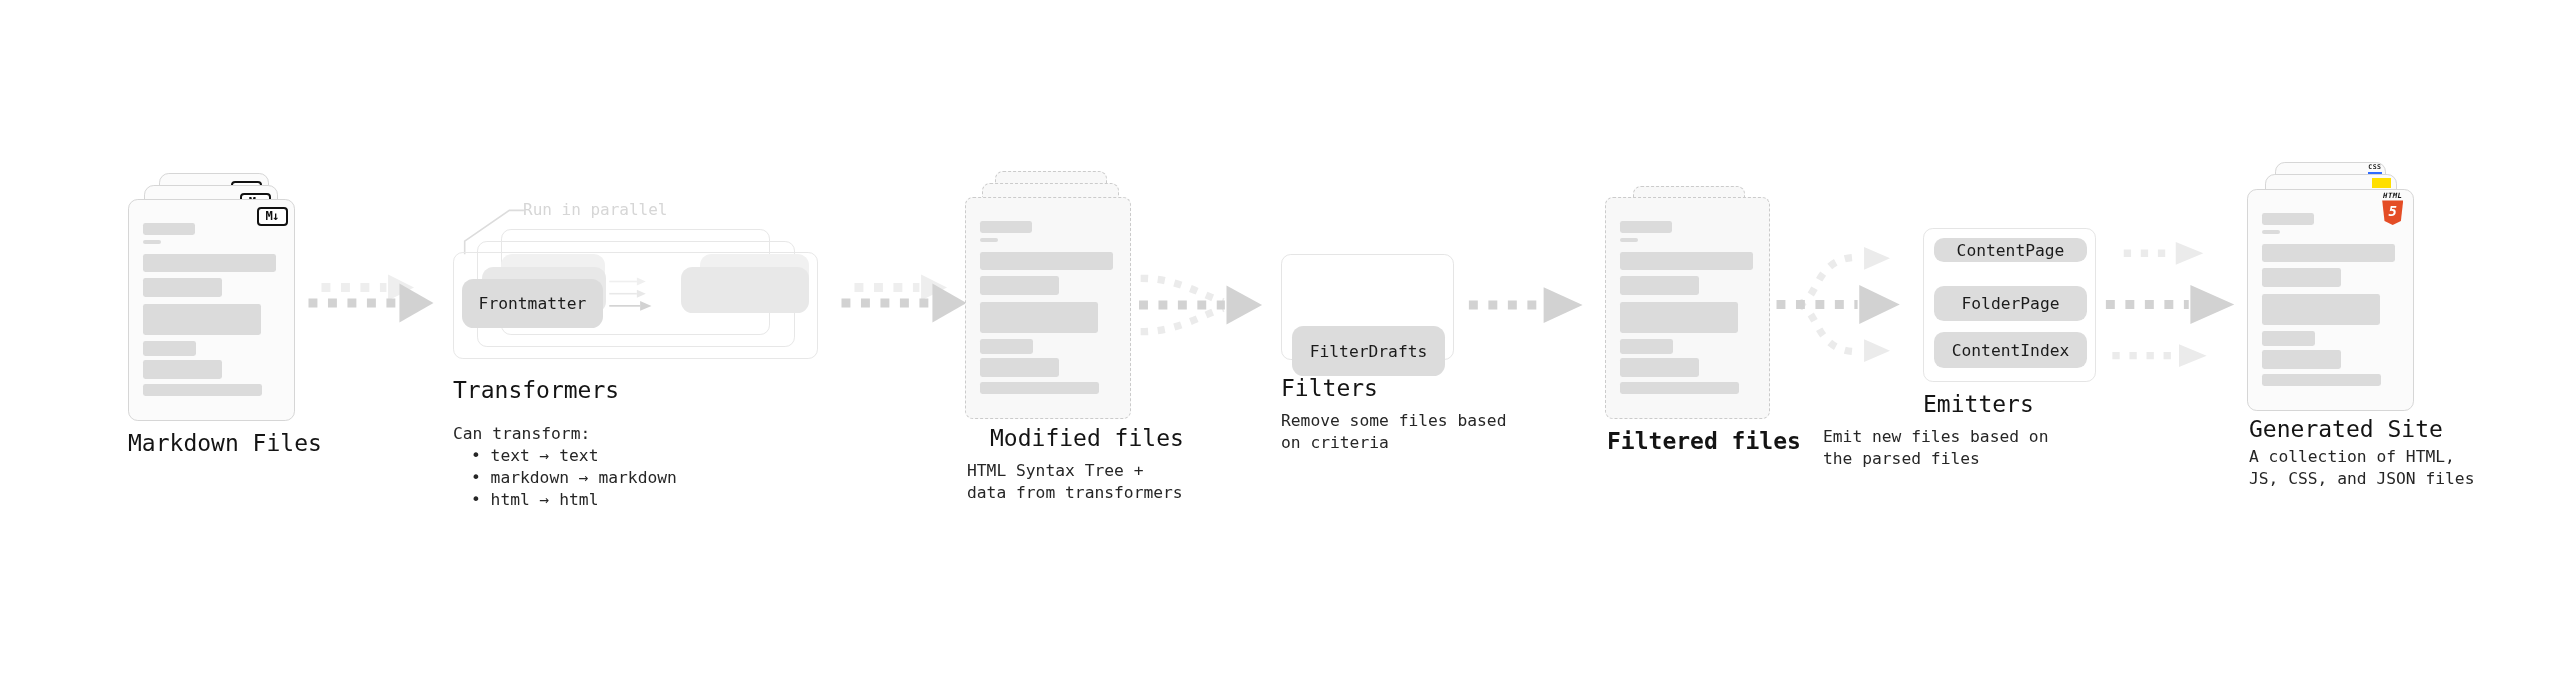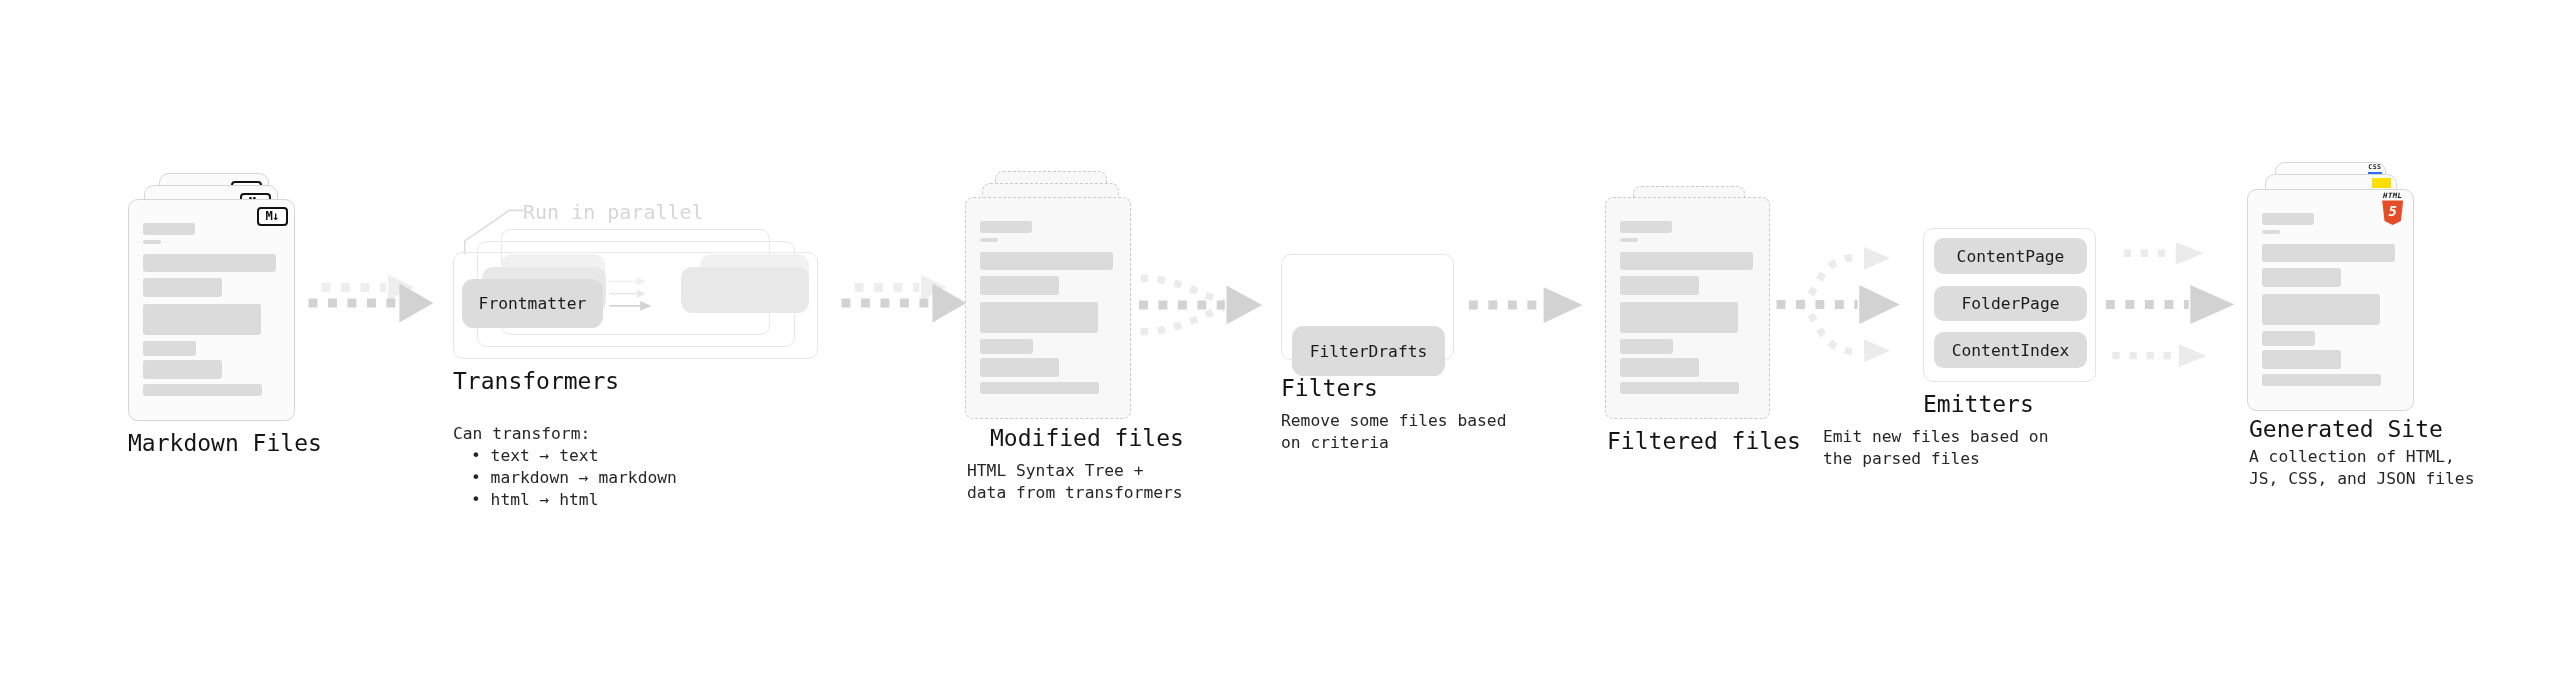--- a/index.html
+++ b/index.html
@@ -63,21 +63,21 @@
   .stage-title{position:absolute;font-size:23px;line-height:28px;color:var(--title-color);white-space:nowrap;}
   .stage-desc{position:absolute;font-size:16.3px;line-height:22px;color:var(--body-color);white-space:nowrap;}
   .stage-desc .bullet{padding-left:18px;}
 
   
   .tbox{position:absolute;border:1.6px solid var(--box-stroke);border-radius:9.8px;background:transparent;}
   .node{position:absolute;background:var(--node-fill);border-radius:11.4px;color:#1b1b1b;
         font-size:16.3px;display:flex;align-items:center;justify-content:center;white-space:nowrap;}
   .node.g1{background:var(--node-ghost1);}
   .node.g2{background:var(--node-ghost2);}
-  .annotation{position:absolute;font-size:20px;color:var(--annotation);white-space:nowrap;}
+  .annotation{position:absolute;font-size:16px;color:var(--annotation);white-space:nowrap;}
 
   
   .panel{position:absolute;border:1.6px solid var(--panel-stroke);border-radius:9.8px;background:#fff;}
 
   svg{position:absolute;overflow:visible;}
   .dash-dark{stroke:var(--arrow-dark);stroke-width:11;stroke-dasharray:11 13;fill:none;}
   .dash-ghost{stroke:var(--arrow-ghost);stroke-width:11;stroke-dasharray:11 13;fill:none;}
   .dash-light{stroke:var(--arrow-light);stroke-width:9;stroke-dasharray:9 12;fill:none;}
   .head-dark{fill:var(--arrow-dark);}
   .head-ghost{fill:var(--arrow-ghost);}
@@ -135,21 +135,21 @@
 
   <svg style="left:609px;top:275px;" width="46" height="39" viewBox="0 0 56 48">
     <line x1="0" y1="8" x2="34" y2="8" stroke="#efefef" stroke-width="2"></line>
     <polygon points="34,3 34,13 45,8" fill="#efefef"></polygon>
     <line x1="0" y1="23" x2="34" y2="23" stroke="#e8e8e8" stroke-width="2"></line>
     <polygon points="34,18 34,28 45,23" fill="#e8e8e8"></polygon>
     <line x1="0" y1="38" x2="38" y2="38" stroke="#d2d2d2" stroke-width="2"></line>
     <polygon points="38,32 38,44 52,38" fill="#d2d2d2"></polygon>
   </svg>
 
-  <div class="stage-title" style="left:453px;top:367px;">Transformers</div>
+  <div class="stage-title" style="left:453px;top:376px;">Transformers</div>
   <div class="stage-desc" style="left:453px;top:410px;margin-top:13px;">
     <div>Can transform:</div>
     <div class="bullet">• text → text</div>
     <div class="bullet">• markdown → markdown</div>
     <div class="bullet">• html → html</div>
   </div>
 
   <svg style="left:835px;top:264px;" width="138" height="65" viewBox="0 0 170 80">
     <line class="dash-ghost" x1="24" y1="29" x2="104" y2="29"></line>
     <polygon class="head-ghost" points="106,13 106,45 138,29"></polygon>
@@ -207,33 +207,33 @@
           <div class="ln l2"></div>
           <div class="ln l3"></div>
           <div class="ln l4"></div>
         <div class="ln l5"></div>
           <div class="ln l6"></div>
           <div class="ln l7"></div>
           <div class="ln l8"></div>
       </div>
     </div>
   </div>
-  <div class="stage-title" style="left:1607px;top:427px;">Filtered files</div>
+  <div class="stage-title" style="left:1607px;top:427px;font-weight:bold;">Filtered files</div>
 
   <svg style="left:1773px;top:238px;" width="140" height="133" viewBox="0 0 172 164">
     <path class="dash-light" d="M30,82 C56,78 50,28 98,24"></path>
     <polygon class="head-light" points="112,11 112,39 144,25"></polygon>
     <path class="dash-light" d="M30,82 C56,86 50,136 98,140"></path>
     <polygon class="head-light" points="112,125 112,153 144,139"></polygon>
     <line class="dash-dark" x1="4" y1="82" x2="104" y2="82"></line>
     <polygon class="head-dark" points="106,58 106,106 156,82"></polygon>
   </svg>
 
   <div class="panel" style="left:1923px;top:228px;width:173px;height:154px;"></div>
-  <div class="node" style="left:1934px;top:238px;width:153px;height:36px;border-radius:9.8px;">ContentPage</div>
+  <div class="node" style="left:1934px;top:238px;width:153px;height:24px;border-radius:9.8px;">ContentPage</div>
   <div class="node" style="left:1934px;top:286px;width:153px;height:35px;border-radius:9.8px;">FolderPage</div>
   <div class="node" style="left:1934px;top:332px;width:153px;height:36px;border-radius:9.8px;">ContentIndex</div>
   <div class="stage-title" style="left:1923px;top:390px;">Emitters</div>
   <div class="stage-desc" style="left:1823px;top:426px;">
     <div>Emit new files based on</div>
     <div>the parsed files</div>
   </div>
 
   <svg style="left:2101px;top:237px;" width="143" height="130" viewBox="0 0 176 160">
     <line class="dash-light" x1="28" y1="20" x2="90" y2="20"></line>

